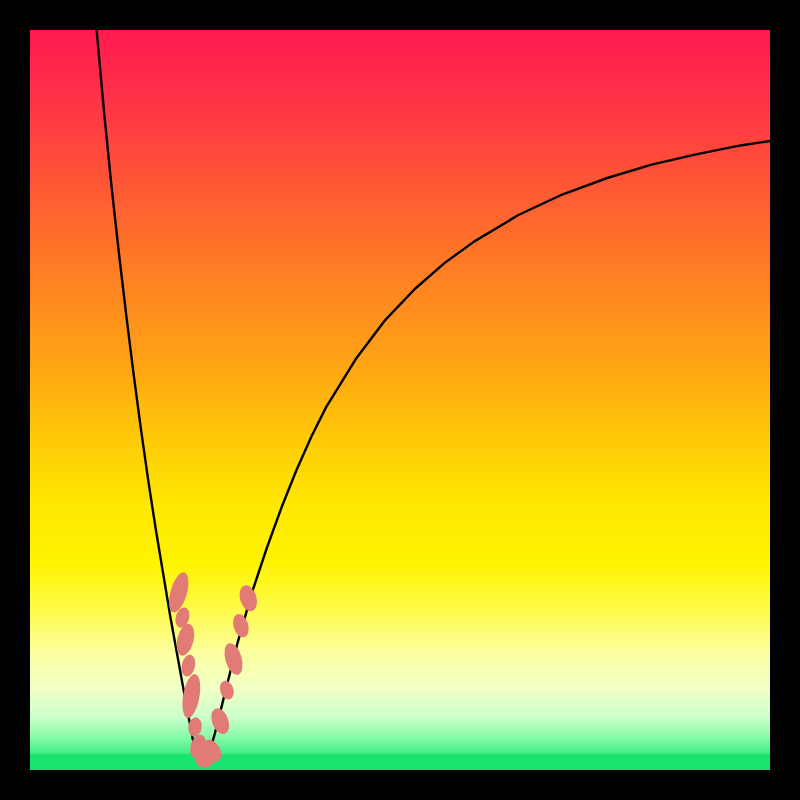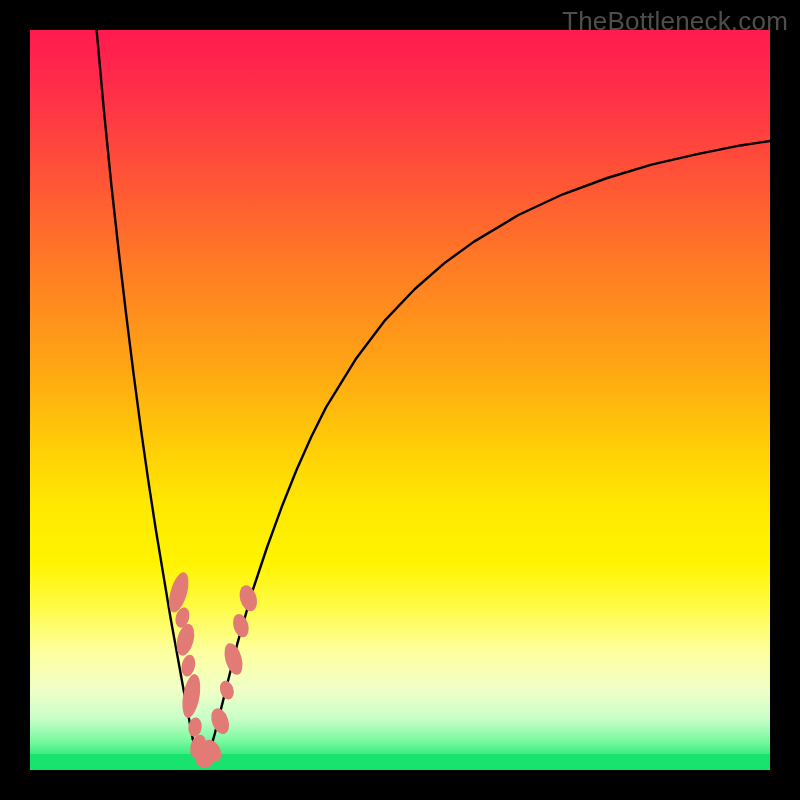--- a/index.html
+++ b/index.html
@@ -100,14 +100,13 @@
           <ellipse cx="174.64" cy="728.16" rx="9.62" ry="9.62" fill="#e27b75" stroke="#b85650" stroke-width="0" transform="rotate(0 174.64 728.16)"></ellipse>
           <ellipse cx="182.04" cy="720.76" rx="8.14" ry="11.84" fill="#e27b75" stroke="#b85650" stroke-width="0" transform="rotate(-30 182.04 720.76)"></ellipse>
           <ellipse cx="190.18" cy="691.16" rx="8.14" ry="13.32" fill="#e27b75" stroke="#b85650" stroke-width="0" transform="rotate(-20 190.18 691.16)"></ellipse>
           <ellipse cx="196.84" cy="660.08" rx="6.66" ry="9.62" fill="#e27b75" stroke="#b85650" stroke-width="0" transform="rotate(-18 196.84 660.08)"></ellipse>
           <ellipse cx="203.50" cy="629.00" rx="8.14" ry="16.28" fill="#e27b75" stroke="#b85650" stroke-width="0" transform="rotate(-16 203.50 629.00)"></ellipse>
           <ellipse cx="210.90" cy="595.70" rx="7.40" ry="11.84" fill="#e27b75" stroke="#b85650" stroke-width="0" transform="rotate(-16 210.90 595.70)"></ellipse>
           <ellipse cx="218.30" cy="568.32" rx="8.14" ry="13.32" fill="#e27b75" stroke="#b85650" stroke-width="0" transform="rotate(-16 218.30 568.32)"></ellipse>
         </g>
     </svg>
   </div>
-  <div class="watermark">TheBottleneck.com</div>
 </div>
 
 </body></html>

